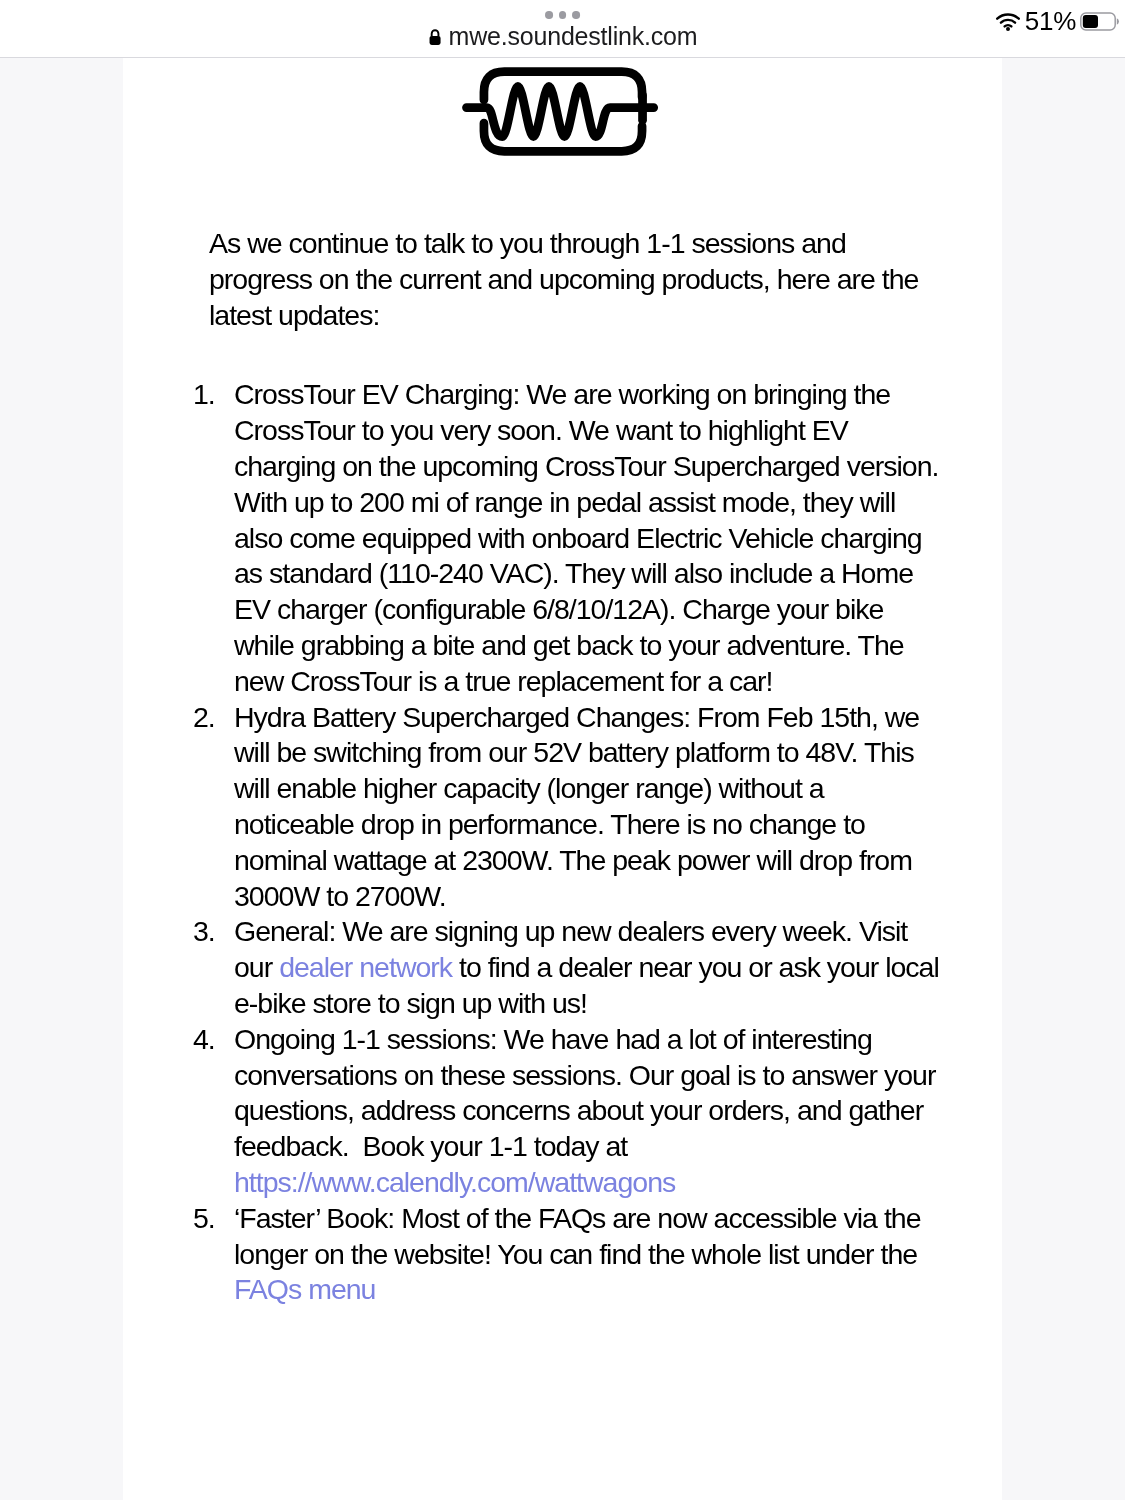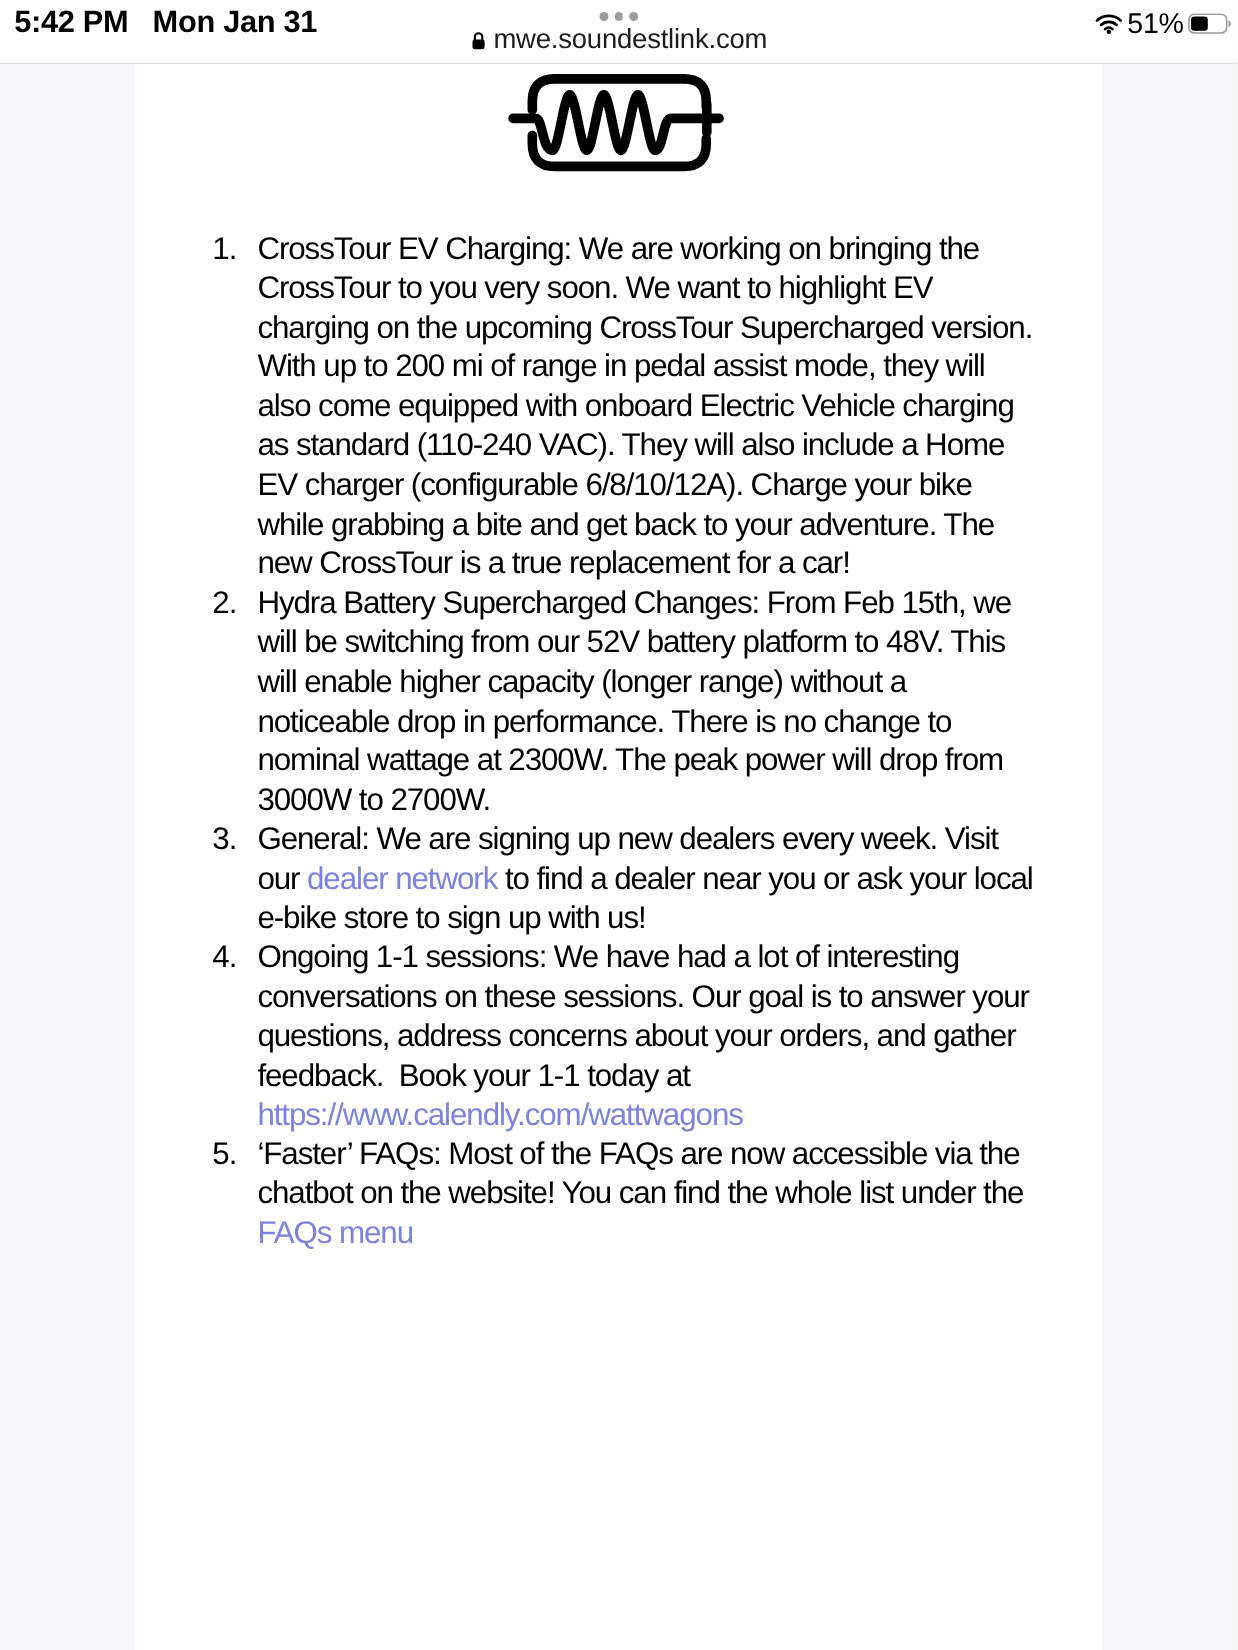--- a/index.html
+++ b/index.html
@@ -80,23 +80,20 @@
   }
   .li .libody .b { font-weight: 400; }
   .li .libody a.link { color: var(--link, #7b82e0); text-decoration: none; }
 </style>
 </head>
 <body>
 
 <div class="screen">
 
   <header class="toolbar">
-    <div class="sb-left">
-      <span class="time">5:42 PM</span><span class="date">Mon Jan 31</span>
-    </div>
 
     <div class="sb-center">
       <div class="dots">
           <i></i>
           <i></i>
           <i></i>
         </div>
       <div class="urlrow">
         <span style="display:inline-flex;">
           <svg width="14" height="18" viewBox="0 0 12 16">
@@ -137,20 +134,21 @@
             <g fill="none" stroke="#000" stroke-width="9" stroke-linecap="round">
               <path d="M 21 38 L 21 30 Q 21 9 42 9 L 163 9 Q 184 9 184 30 L 184 35"></path>
               <path d="M 21 62 L 21 70 Q 21 91 42 91 L 163 91 Q 184 91 184 70 L 184 65"></path>
               <path d="M 3 46 L 24 46 C 31 46 30 76 40 76 C 45.3 76 50.7 24 56 24 C 61.3 24 66.7 76 72 76 C 77.3 76 82.7 24 88 24 C 93.3 24 98.7 76 104 76 C 109.3 76 114.7 24 120 24 C 125.3 24 130.7 76 136 76 C 144 76 143 46 151 46 L 196 46"></path>
               <path d="M 184.5 33 L 184.5 59"></path>
             </g>
           </svg>
         </span>
       </div>
 
+      <p class="intro">As we continue to talk to you through 1-1 sessions and progress on the current and upcoming products, here are the latest updates:</p>
 
 
       <div id="updates-list">
           <div class="li">
             <div class="num">1.</div>
             <div class="libody"><span class="b">CrossTour EV Charging:</span><span> We are working on bringing the CrossTour to you very soon. We want to highlight EV charging on the upcoming CrossTour Supercharged version. With up to </span><span class="b">200 mi of range in pedal assist mode</span><span>, they will also come equipped with onboard Electric Vehicle charging as standard (110-240 VAC). They will also include a Home EV charger (configurable 6/8/10/12A). Charge your bike while grabbing a bite and get back to your adventure. The new CrossTour is a true replacement for a car!</span></div>
           </div>
           <div class="li">
             <div class="num">2.</div>
             <div class="libody"><span class="b">Hydra Battery Supercharged Changes:</span><span> From Feb 15th, we will be switching from our 52V battery platform to 48V. This will enable higher capacity (longer range) without a noticeable drop in performance. There is no change to nominal wattage at 2300W. The peak power will drop from 3000W to 2700W.</span></div>
@@ -158,19 +156,19 @@
           <div class="li">
             <div class="num">3.</div>
             <div class="libody"><span class="b">General</span><span>: We are signing up new dealers every week. Visit our </span><a class="link" href="#">dealer network</a><span> to find a dealer near you or ask your local e-bike store to sign up with us!</span></div>
           </div>
           <div class="li">
             <div class="num">4.</div>
             <div class="libody"><span class="b">Ongoing 1-1 sessions</span><span>: We have had a lot of interesting conversations on these sessions. Our goal is to answer your questions, address concerns about your orders, and gather feedback.&nbsp; Book your 1-1 today at </span><a class="link" href="#">https://www.calendly.com/wattwagons</a></div>
           </div>
           <div class="li">
             <div class="num">5.</div>
-            <div class="libody"><span class="b">‘Faster’ FAQs</span><span>: Most of the FAQs are now accessible via the chatbot on the website! You can find the whole list under the </span><a class="link" href="#">FAQs menu</a></div>
+            <div class="libody"><span class="b">‘Faster’ Book</span><span>: Most of the FAQs are now accessible via the longer on the website! You can find the whole list under the </span><a class="link" href="#">FAQs menu</a></div>
           </div>
         </div>
 
     </div>
   </main>
 </div>
 
 </body></html>

